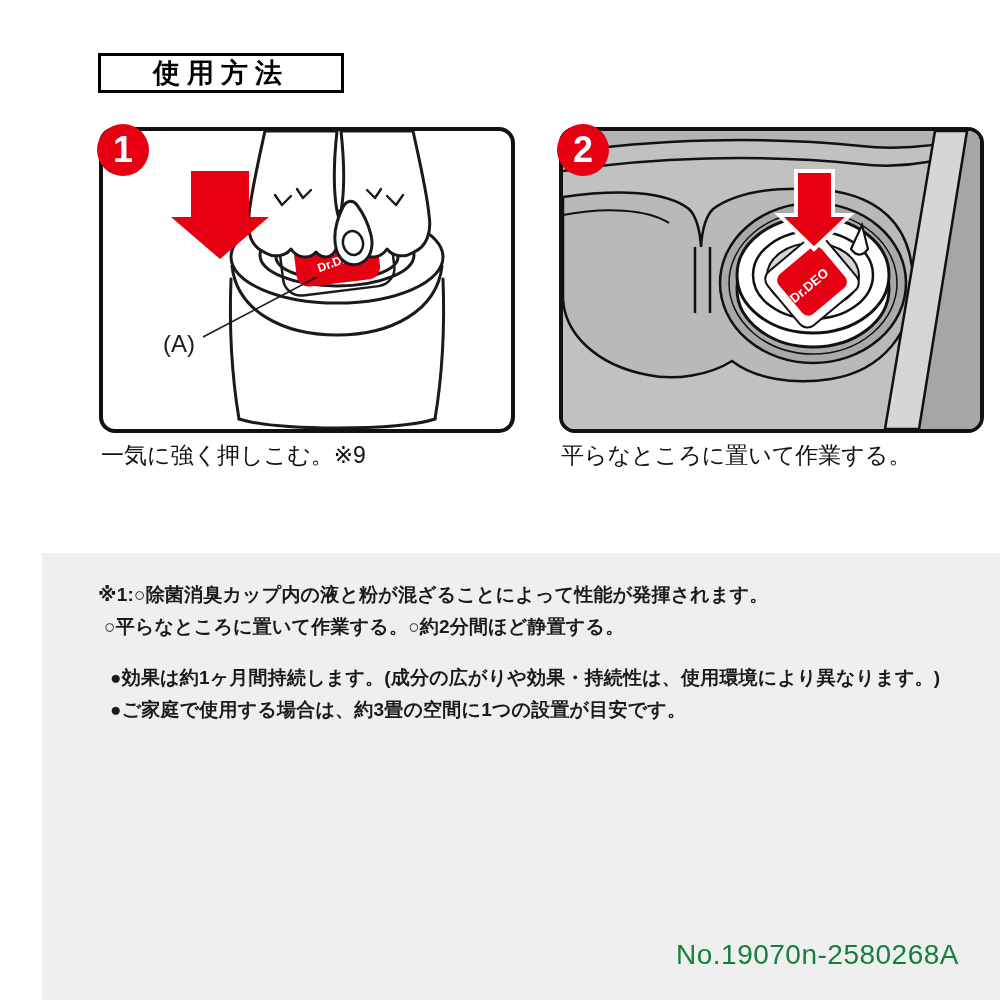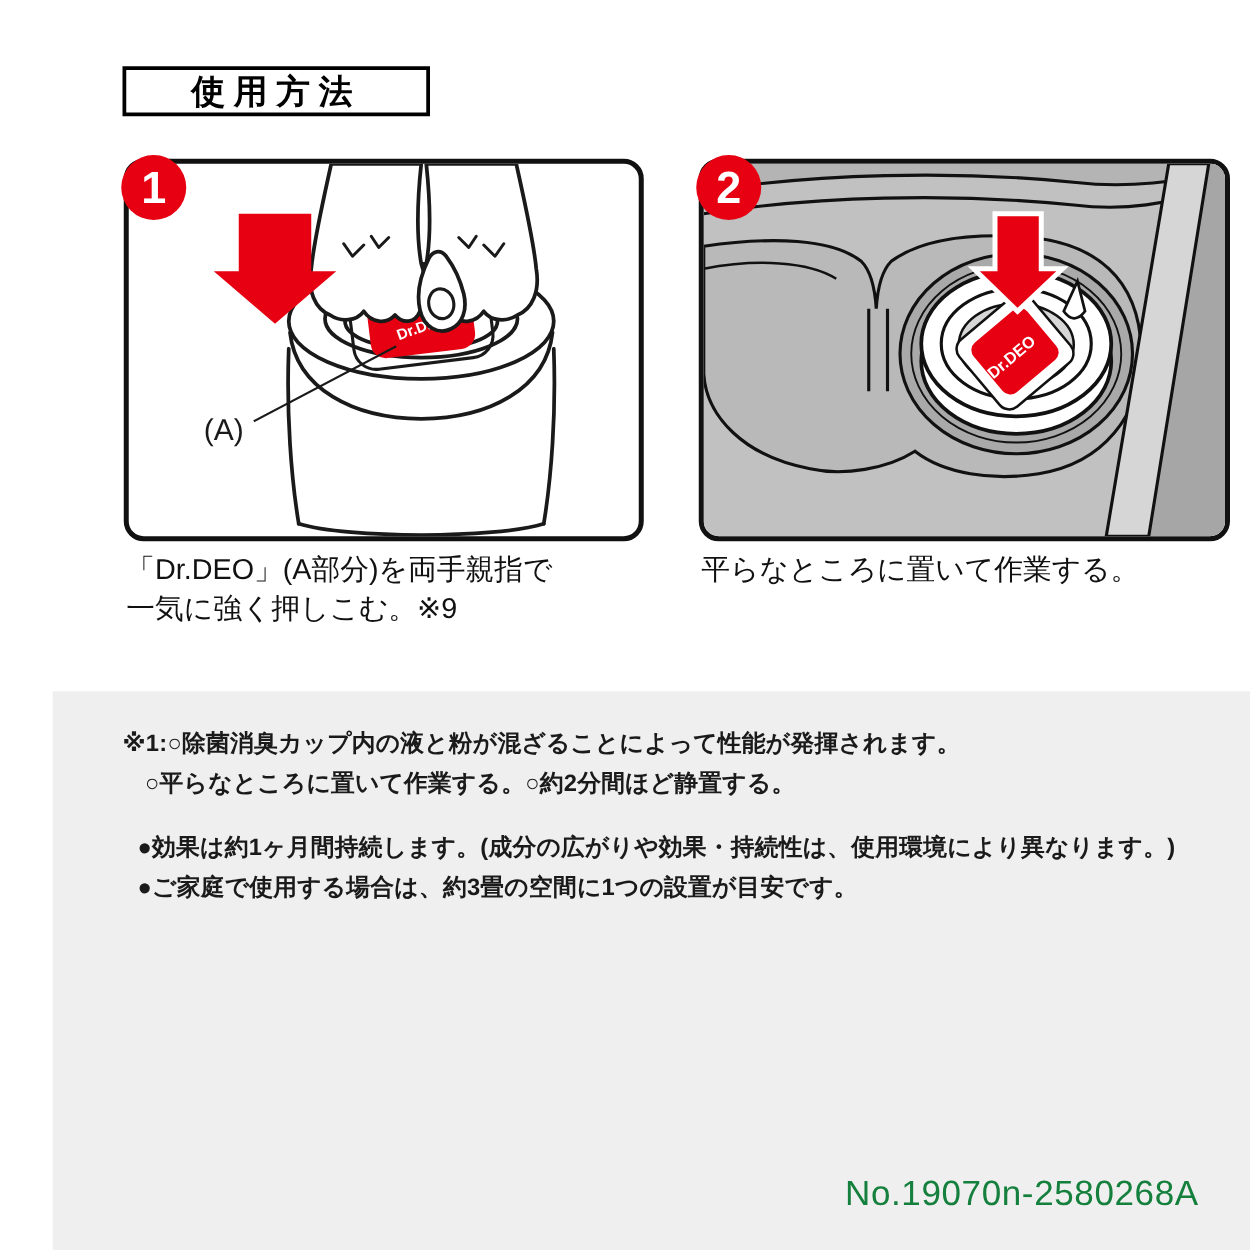--- a/index.html
+++ b/index.html
@@ -34,21 +34,21 @@
   
   .caption{position:absolute;font-size:23px;line-height:31px;color:#111;white-space:nowrap;}
   .caption-1{left:59px;top:440px;}
   .caption-2{left:519px;top:440px;}
   .caption span{display:block;}
 
   
   .notes{position:absolute;left:0;top:553px;width:1000px;height:447px;background:#efefef;}
   .note-line{position:absolute;font-size:19px;color:#1a1a1a;white-space:nowrap;letter-spacing:0.2px;font-weight:bold;}
   .note-1{left:56px;top:29px;}
-  .note-2{left:74px;top:61px;}
+  .note-2{left:62px;top:61px;}
   .note-3{left:68px;top:112px;}
   .note-4{left:68px;top:144px;}
   .product-no{position:absolute;right:83px;top:386px;font-size:28px;color:#15803d;letter-spacing:0.5px;}
 </style>
 </head>
 <body>
 
 <div class="page">
 
   <div class="title-box">
@@ -135,21 +135,20 @@
       <polygon points="233,40 270,40 270,84 287,84 251,118 216,84 233,84" fill="#e60012" stroke="#ffffff" stroke-width="4"></polygon>
 
       <g>
         <polygon points="404,0 417,0 417,298 356,298" fill="#a6a6a6"></polygon>
         <polygon points="372,0 404,0 356,298 322,298" fill="#d6d6d6" stroke="#111" stroke-width="2.5"></polygon>
       </g>
     </svg>
   </div>
 
   <div class="caption caption-1">
-    <span>「Dr.DEO」(A部分)を両手親指で</span>
     <span>一気に強く押しこむ。※9</span>
   </div>
   <div class="caption caption-2">
     <span>平らなところに置いて作業する。</span>
   </div>
 
   <div class="notes">
     <div class="note-line note-1">※1:○除菌消臭カップ内の液と粉が混ざることによって性能が発揮されます。</div>
     <div class="note-line note-2">○平らなところに置いて作業する。○約2分間ほど静置する。</div>
     <div class="note-line note-3">●効果は約1ヶ月間持続します。(成分の広がりや効果・持続性は、使用環境により異なります。)</div>

